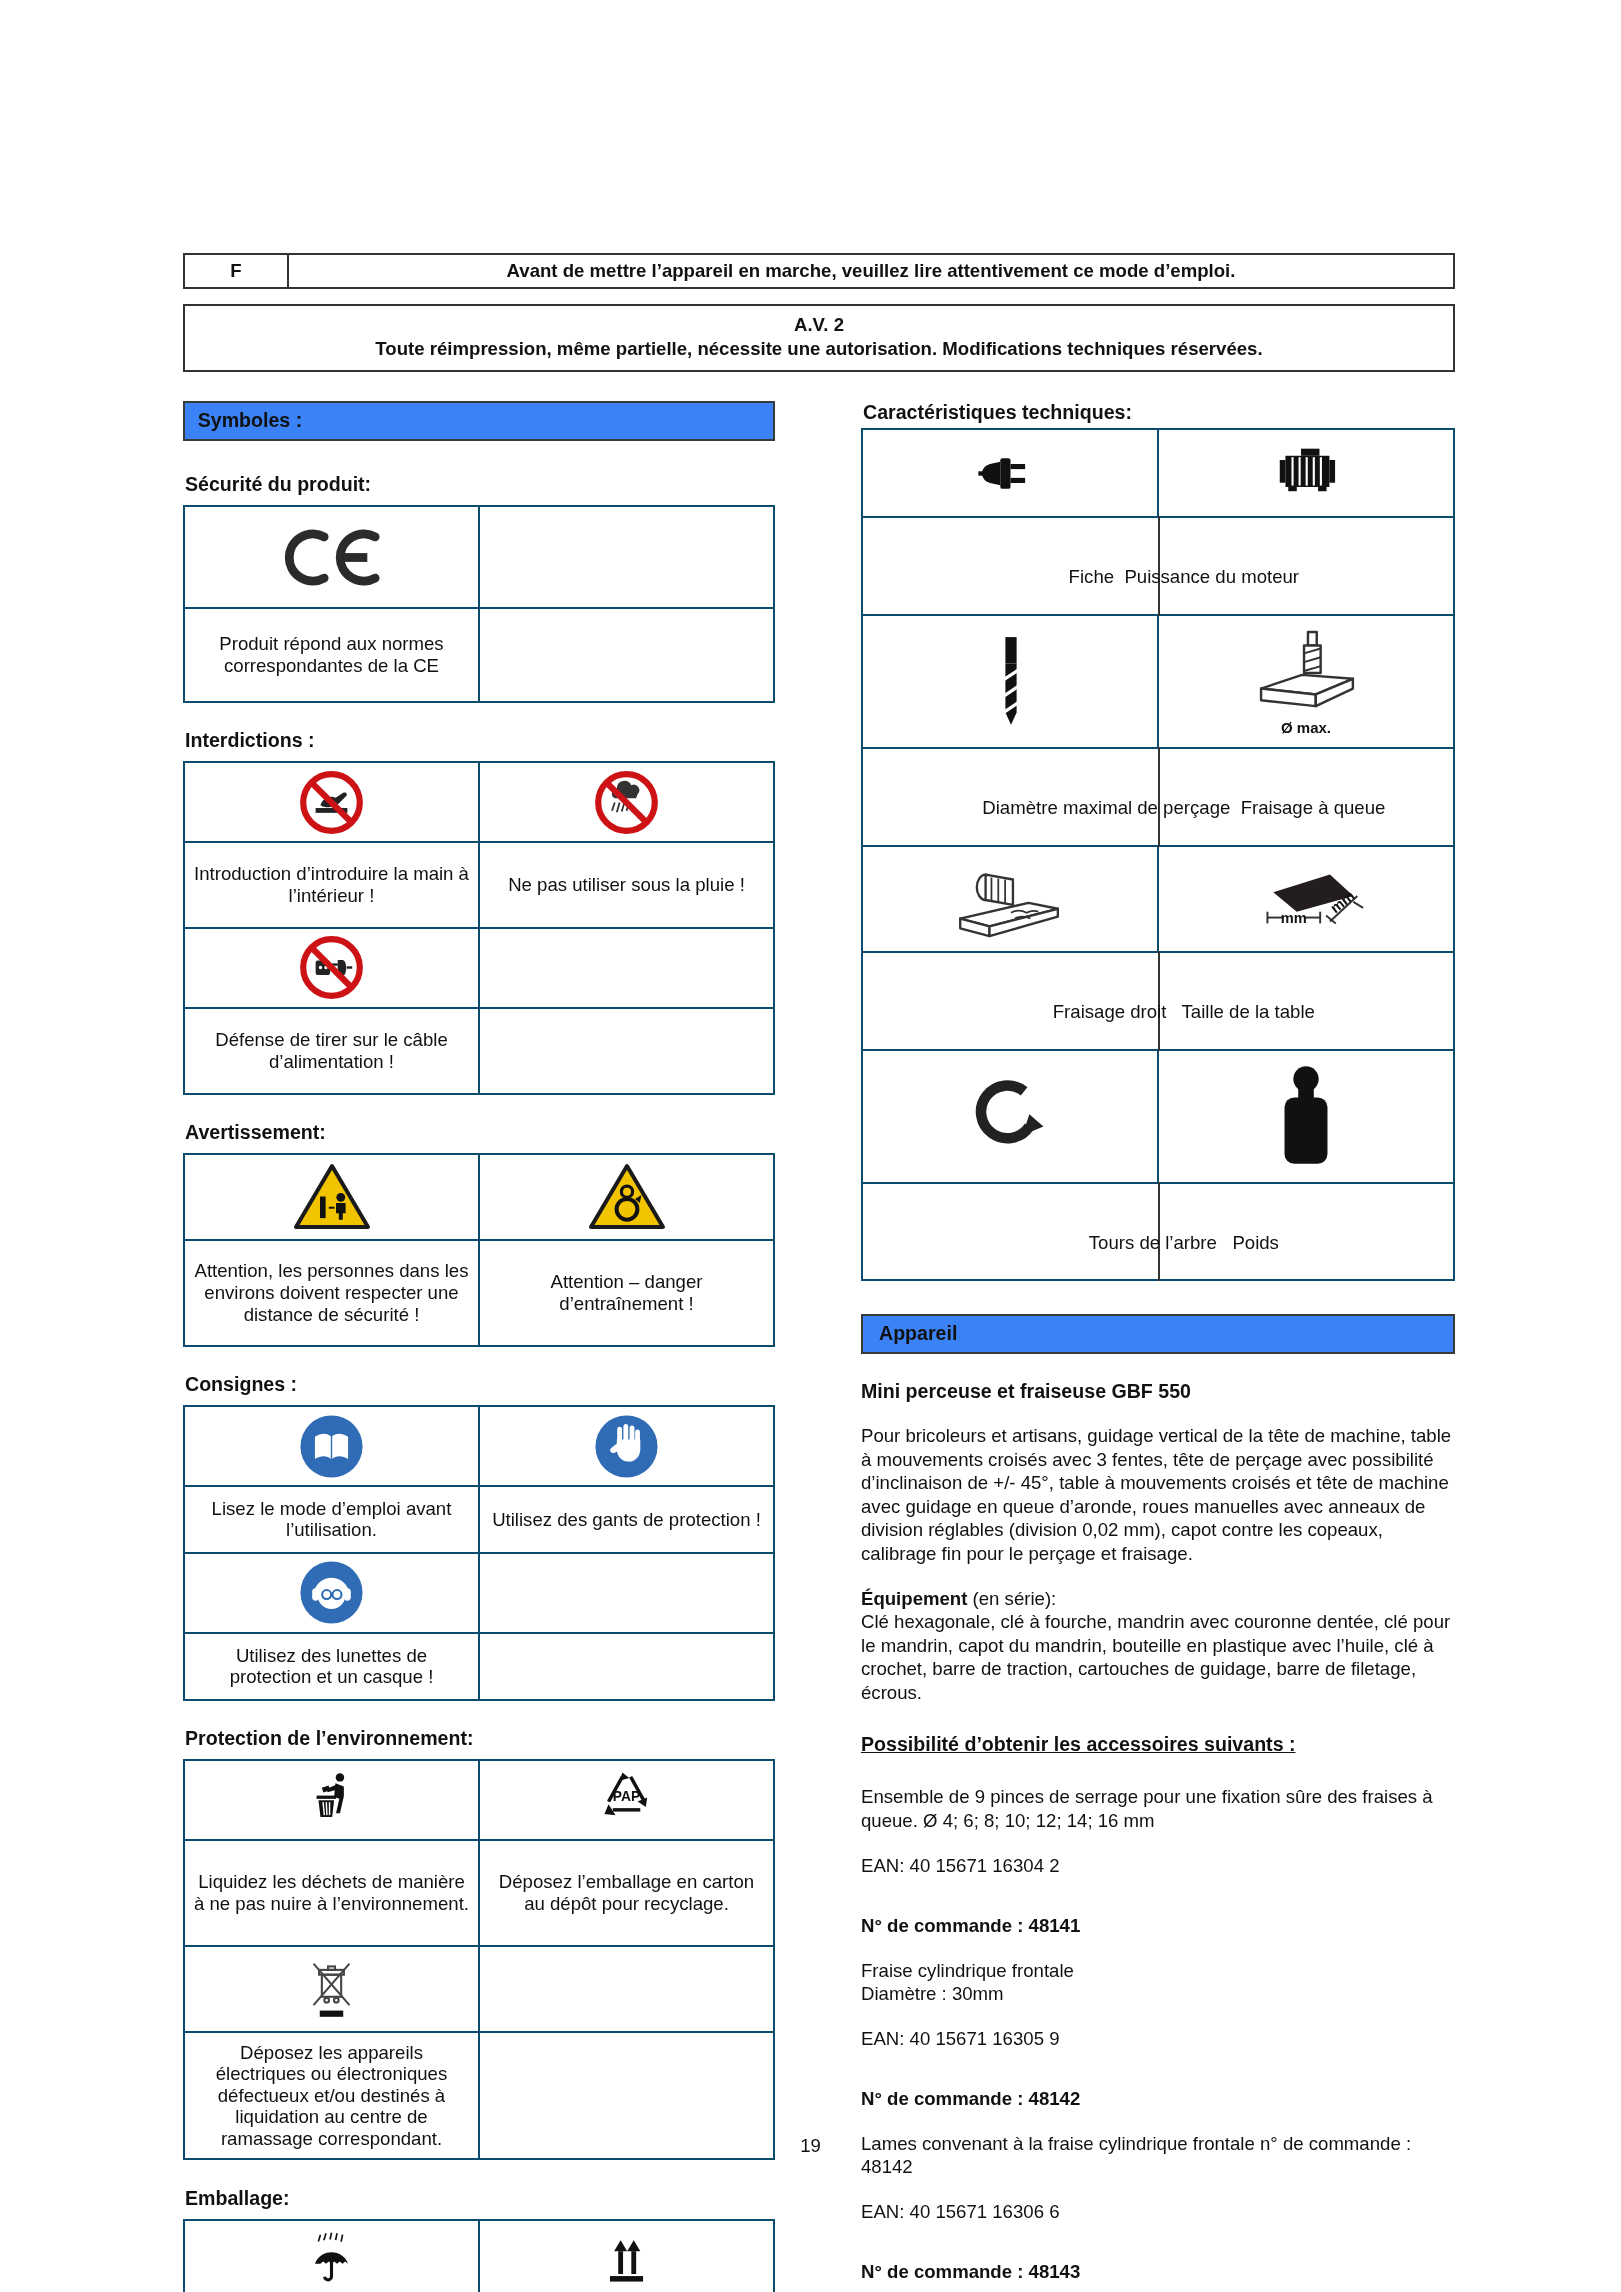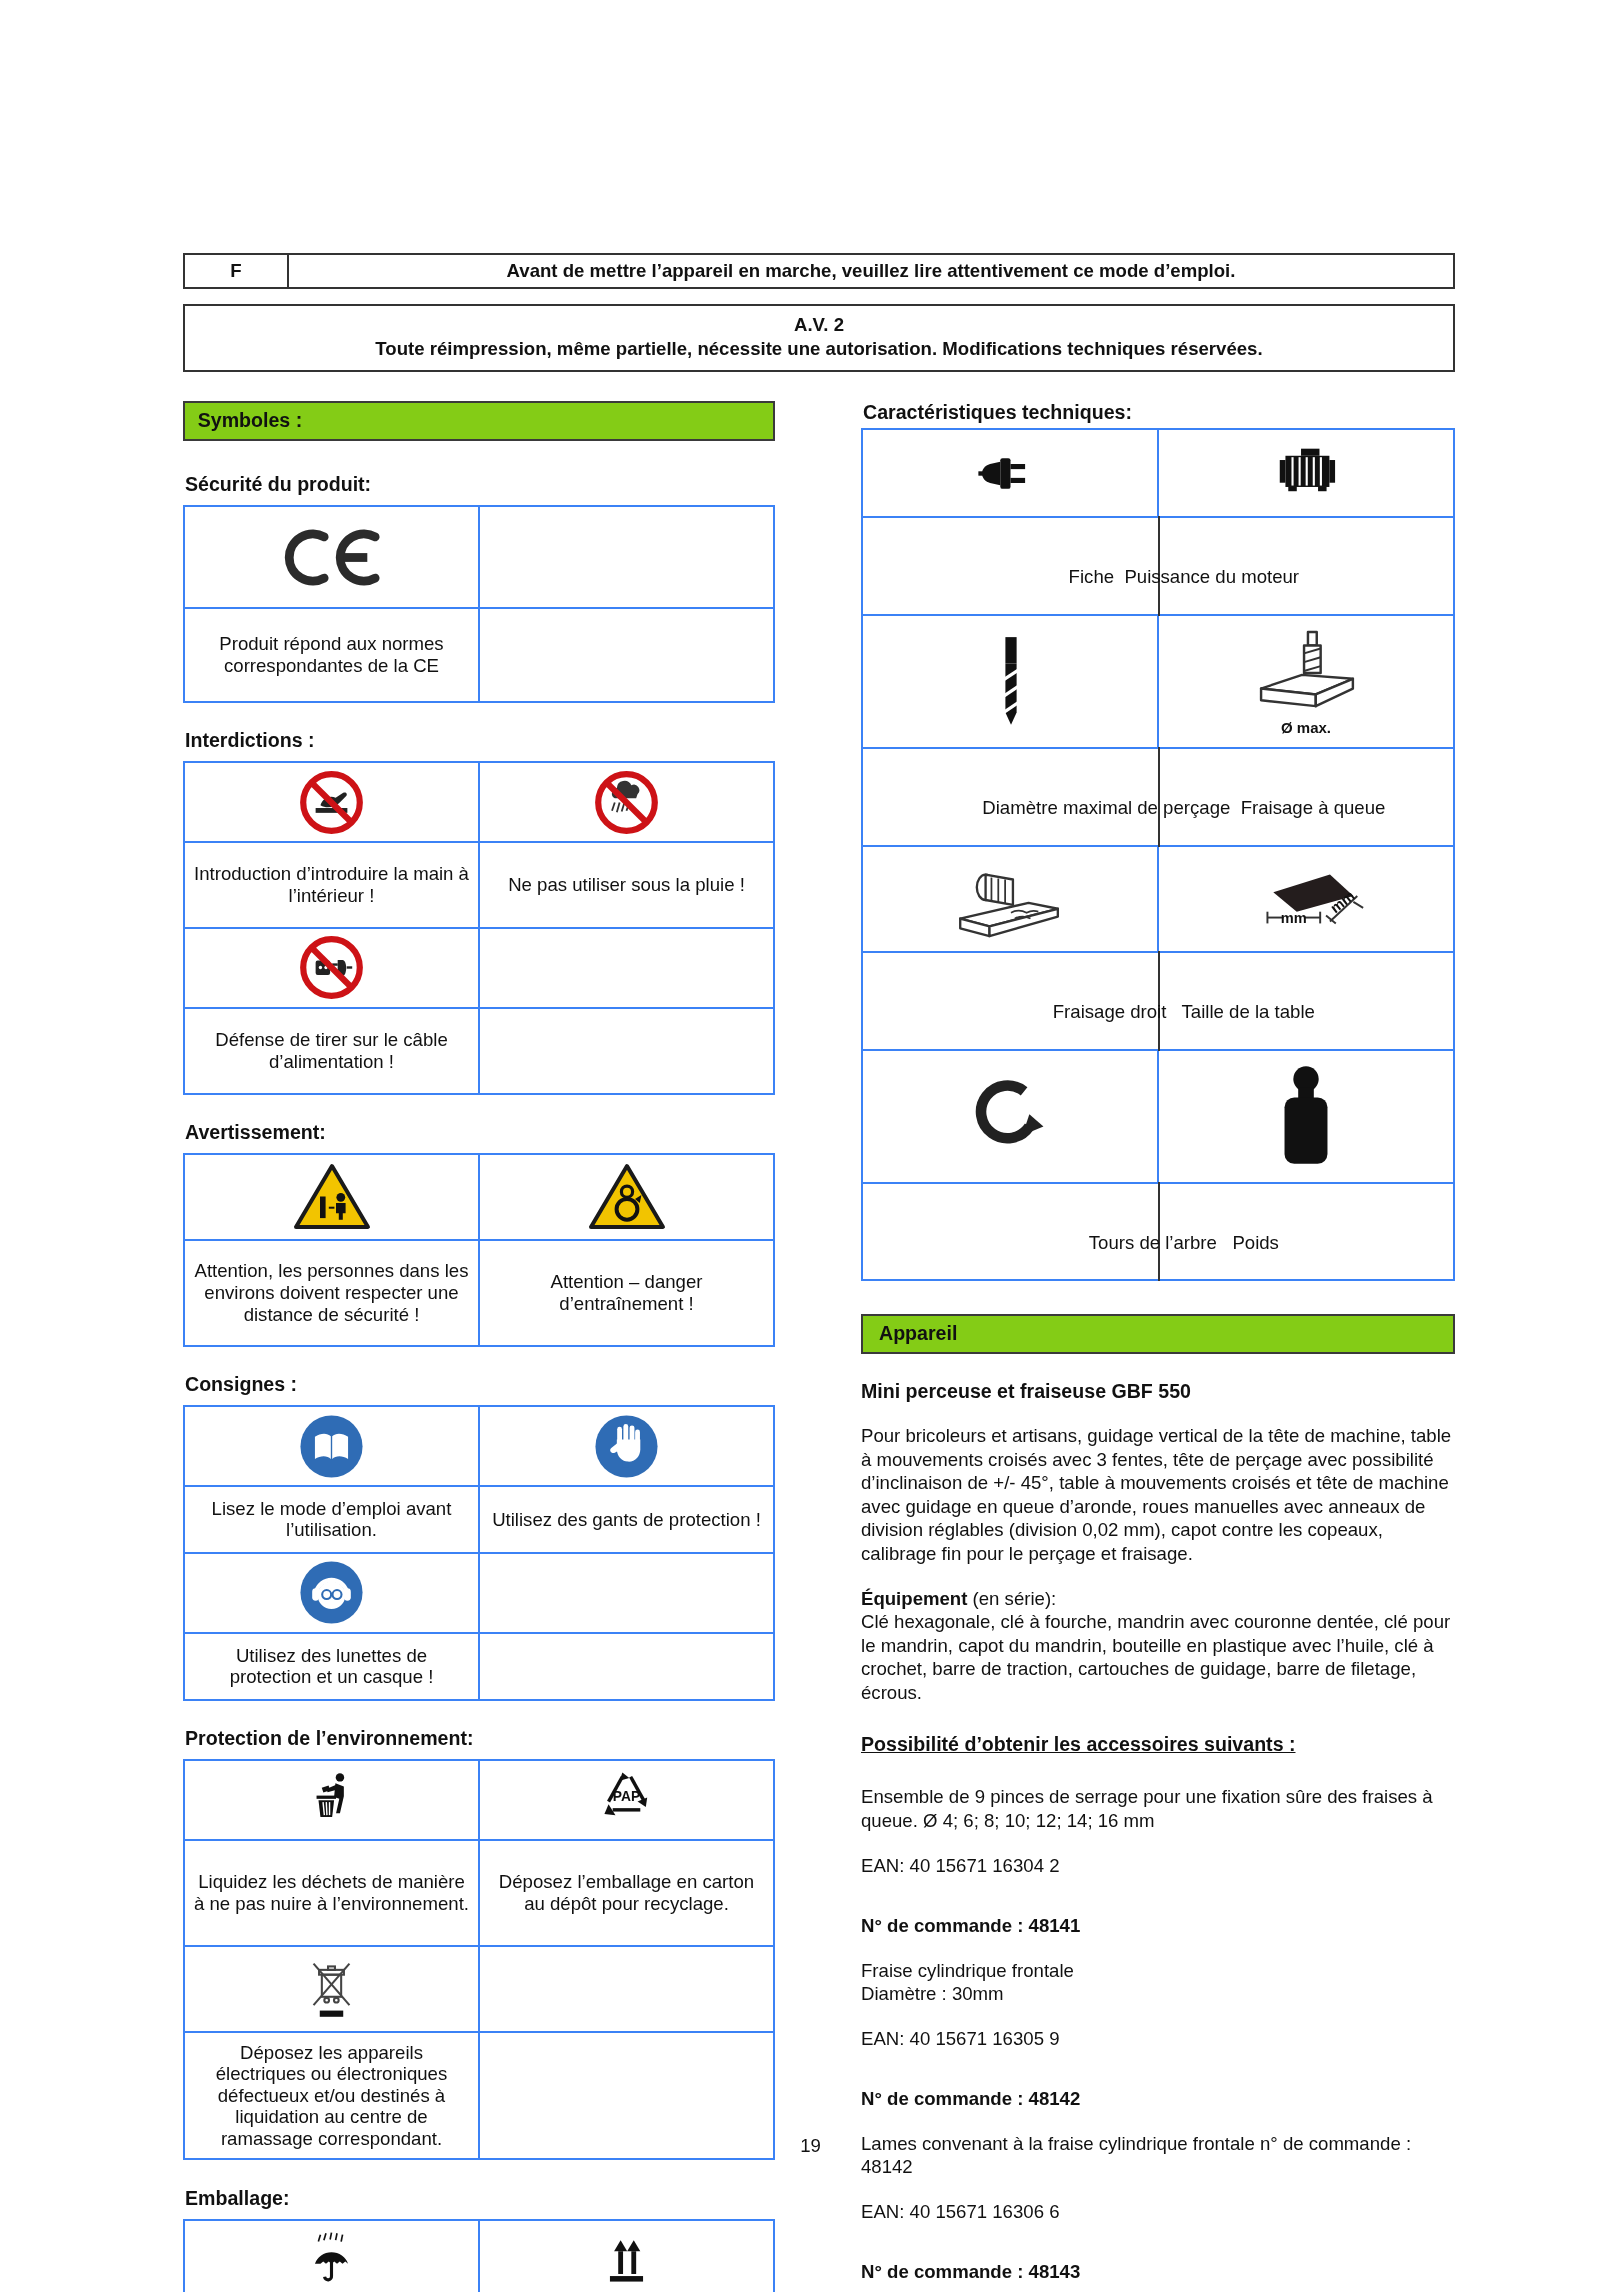--- a/index.html
+++ b/index.html
@@ -14,28 +14,28 @@
   .f-table{display:flex;border:2px solid #333;}
   .f-cell{width:102px;border-right:2px solid #333;text-align:center;font-weight:bold;padding:4.9px 0;}
   .notice-cell{flex:1;text-align:center;font-weight:bold;padding:4.9px 7.8px;}
   .av-box{border:2px solid #333;margin-top:15px;text-align:center;font-weight:bold;padding:5.9px 3.9px 8.8px;}
   .av-box div{margin:2px 0;}
 
   .columns{display:flex;margin-top:29px;}
   .col-left{width:592px;}
   .col-right{width:594px;margin-left:86px;}
 
-  .graybar{background:#84cc16;border:2px solid #3a3a3a;font-weight:bold;font-size:19.6px;
+  .graybar{background:#3b82f6;border:2px solid #3a3a3a;font-weight:bold;font-size:19.6px;
            padding:5.9px 9.8px 6.9px 12.7px;}
   .graybar span{white-space:pre;}
   .sec-heading{font-weight:bold;font-size:19.6px;margin:26.5px 0 8.8px 2px;}
   .sec-heading.first{margin-top:32px;}
 
   table.symtab{width:100%;border-collapse:collapse;table-layout:fixed;}
-  table.symtab td{border:2px solid #3b82f6;vertical-align:middle;text-align:center;}
+  table.symtab td{border:2px solid #0c4a6e;vertical-align:middle;text-align:center;}
   td.icon-cell{height:76px;}
   td.h100{height:98px;} td.h84{height:82px;} td.h86{height:84px;}
   td.h132{height:129px;} td.h104{height:102px;}
   td.text-cell{padding:4.9px 7.8px;line-height:21.6px;white-space:pre-wrap;}
   td.t84{height:82px;} td.t56{height:55px;} td.t76{height:74px;} td.t96{height:94px;} td.t118{height:116px;}
   td.caption-span{position:relative;height:35px;padding:3.9px 5.9px;white-space:pre-wrap;}
   td.caption-span .divline{position:absolute;left:50%;top:-2px;bottom:-2px;width:2px;background:#333;}
   td.caption-span span{position:relative;}
 
   

